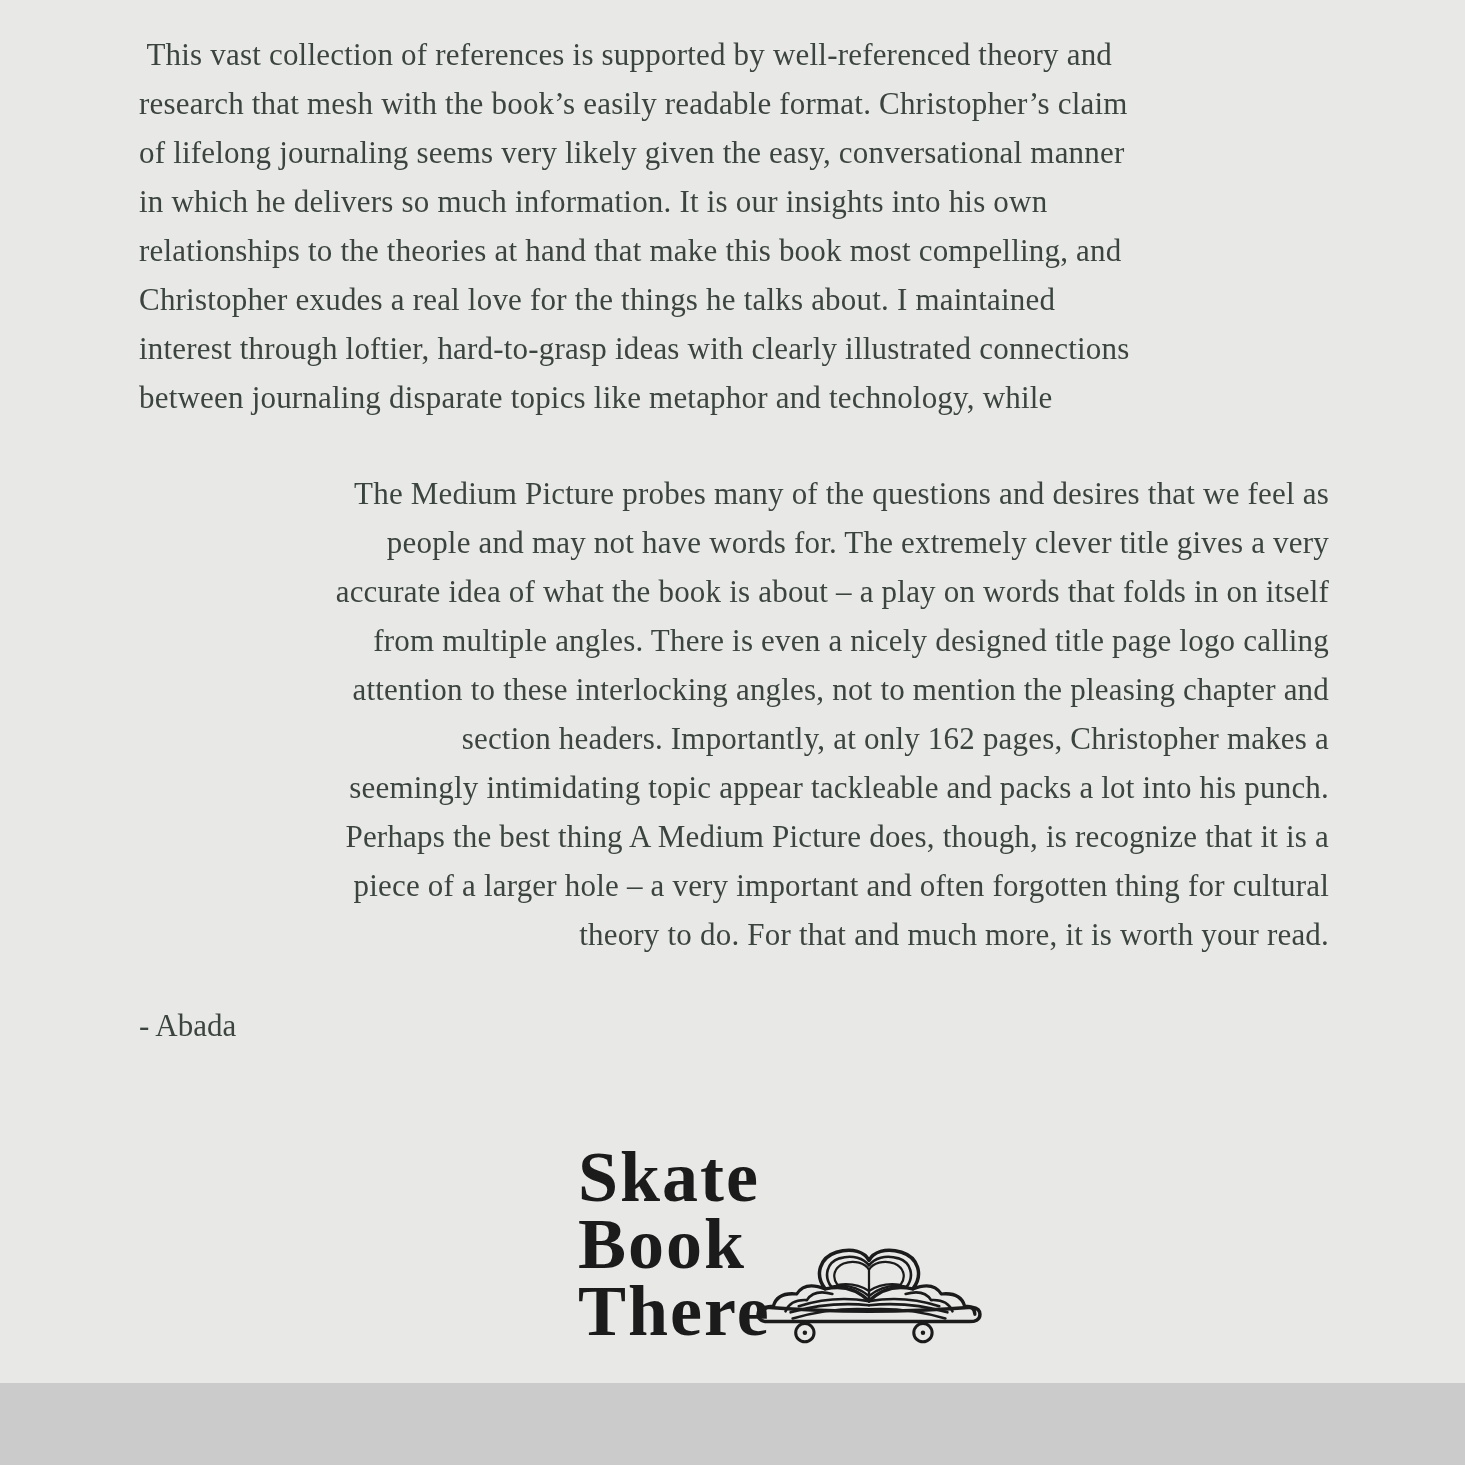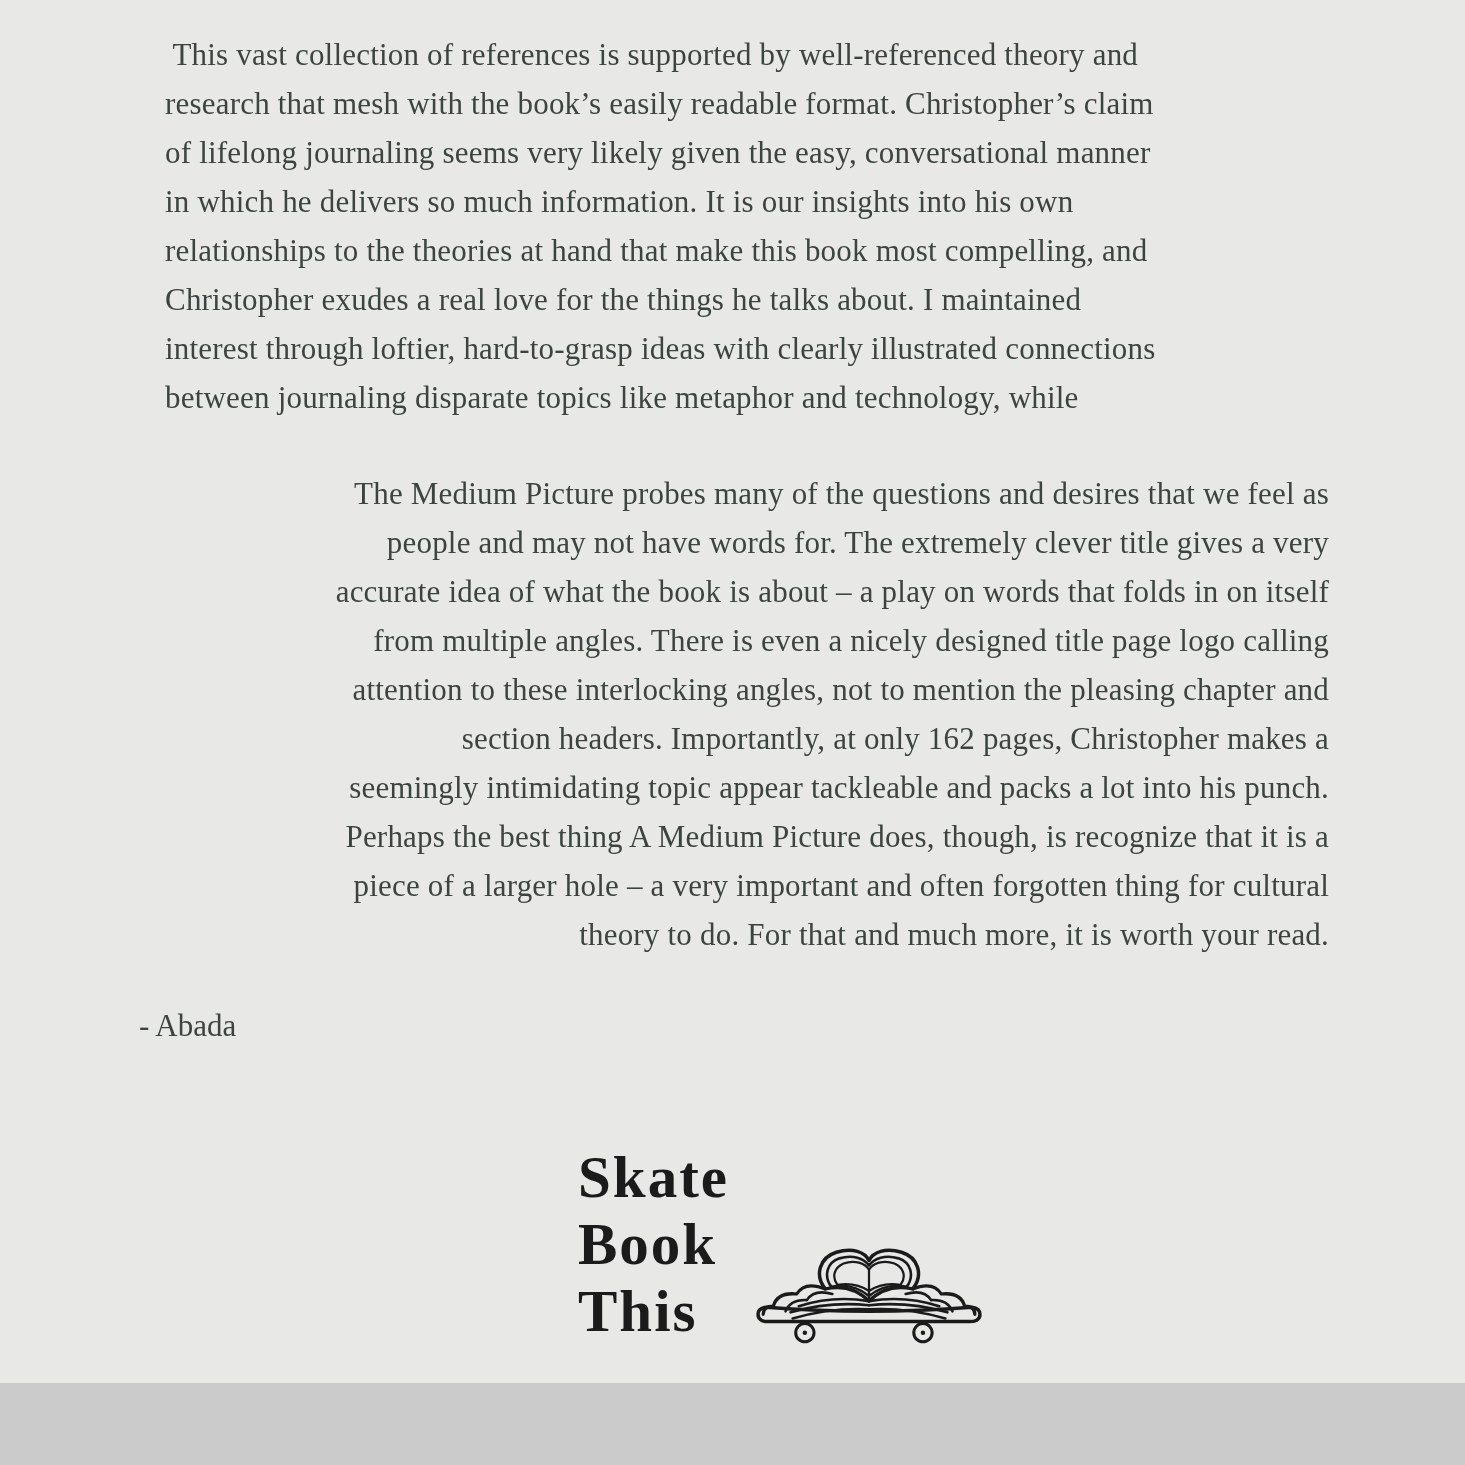--- a/index.html
+++ b/index.html
@@ -26,38 +26,37 @@
     width: 1190px;
   }
   .paragraph { }
   .paragraph.second { margin-top: 47px; text-align: right; }
   .line {
     white-space: pre;
     font-size: 31px;
     line-height: 49px;
     color: var(--text);
     letter-spacing: 0.2px;
-    margin-left: 26px;
   }
   .signature {
     margin-top: 42px;
     white-space: pre;
     font-size: 31px;
     line-height: 49px;
     color: var(--text);
   }
   .logo {
     position: absolute;
     left: 578px;
     top: 1144px;
   }
   .logo-text {
     font-family: "Liberation Serif", serif;
     font-weight: 700;
-    font-size: 59px;
+    font-size: 72px;
     line-height: 67px;
     letter-spacing: 2px;
     color: var(--logo);
   }
   .logo-illustration {
     position: absolute;
     left: 756px;
     top: 1243px;
     width: 226px;
     height: 102px;
@@ -98,21 +97,21 @@
       <div class="line">piece of a larger hole – a very important and often forgotten thing for cultural</div>
       <div class="line">theory to do. For that and much more, it is worth your read.</div>
     </div>
   <div class="signature">- Abada</div>
 </div>
 
 <div class="logo">
   <div class="logo-text">
     <div>Skate</div>
     <div>Book</div>
-    <div>This</div>
+    <div>There</div>
   </div>
 </div>
 
 <svg class="logo-illustration" viewBox="0 0 222 100" fill="none" stroke="currentColor" stroke-linecap="round" stroke-linejoin="round">
 
   <path d="M10 63 Q2 64 2 70 Q2 78 15 77 L207 77 Q220 78 220 70 Q220 64 212 63 Q111 71 10 63 Z" stroke-width="3.4"></path>
 
   <circle cx="48" cy="88" r="9" stroke-width="3"></circle>
   <circle cx="48" cy="88" r="2.2" fill="currentColor" stroke="none"></circle>
   <circle cx="164" cy="88" r="9" stroke-width="3"></circle>

